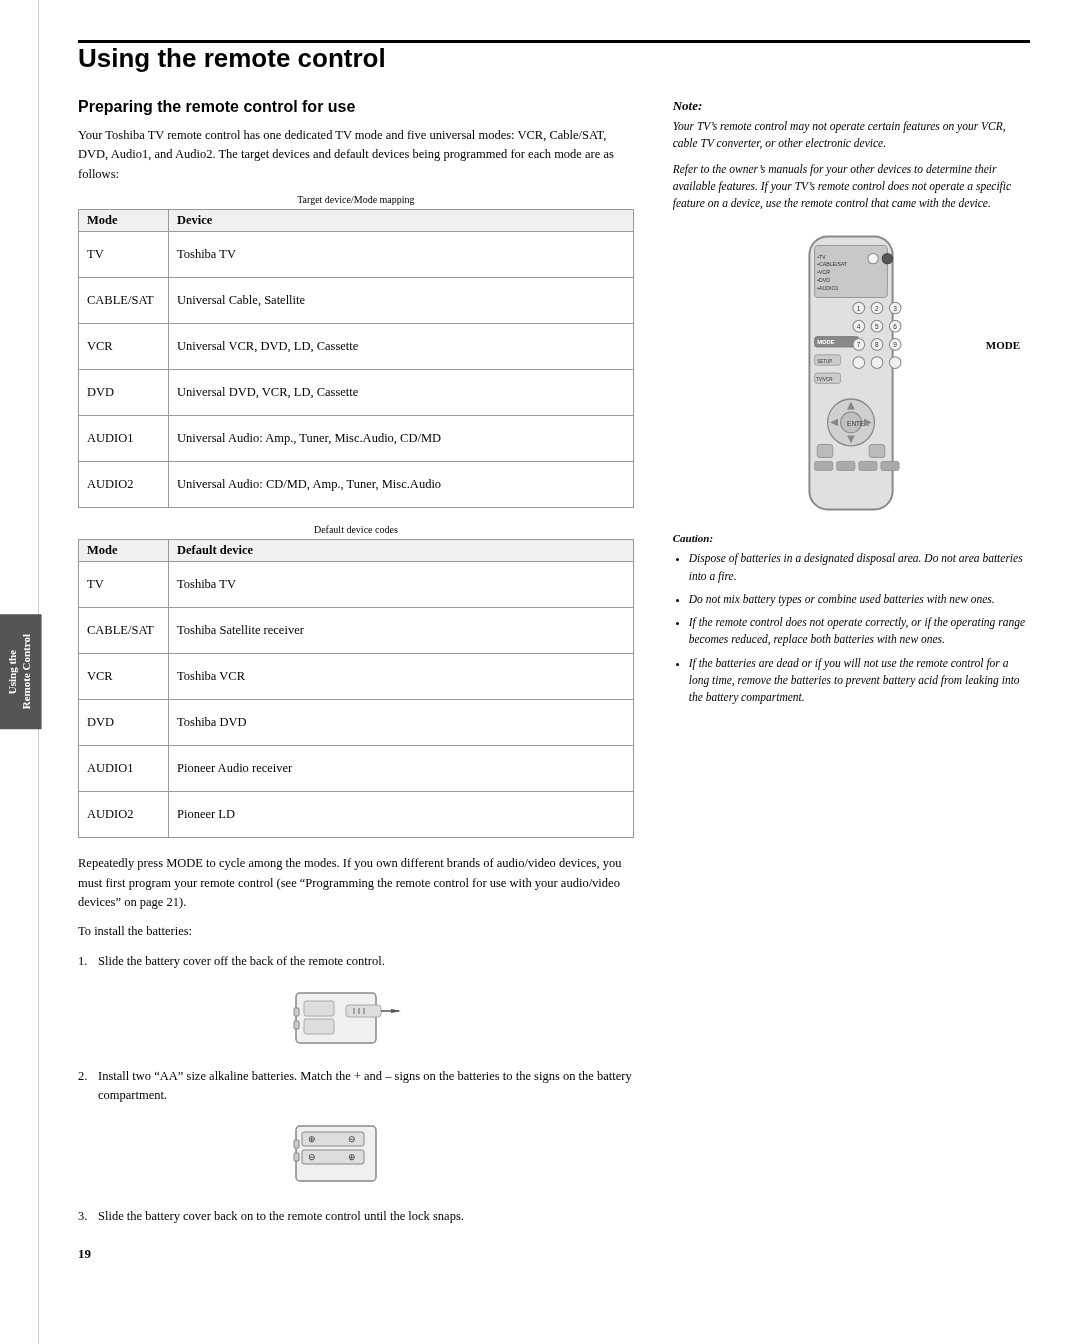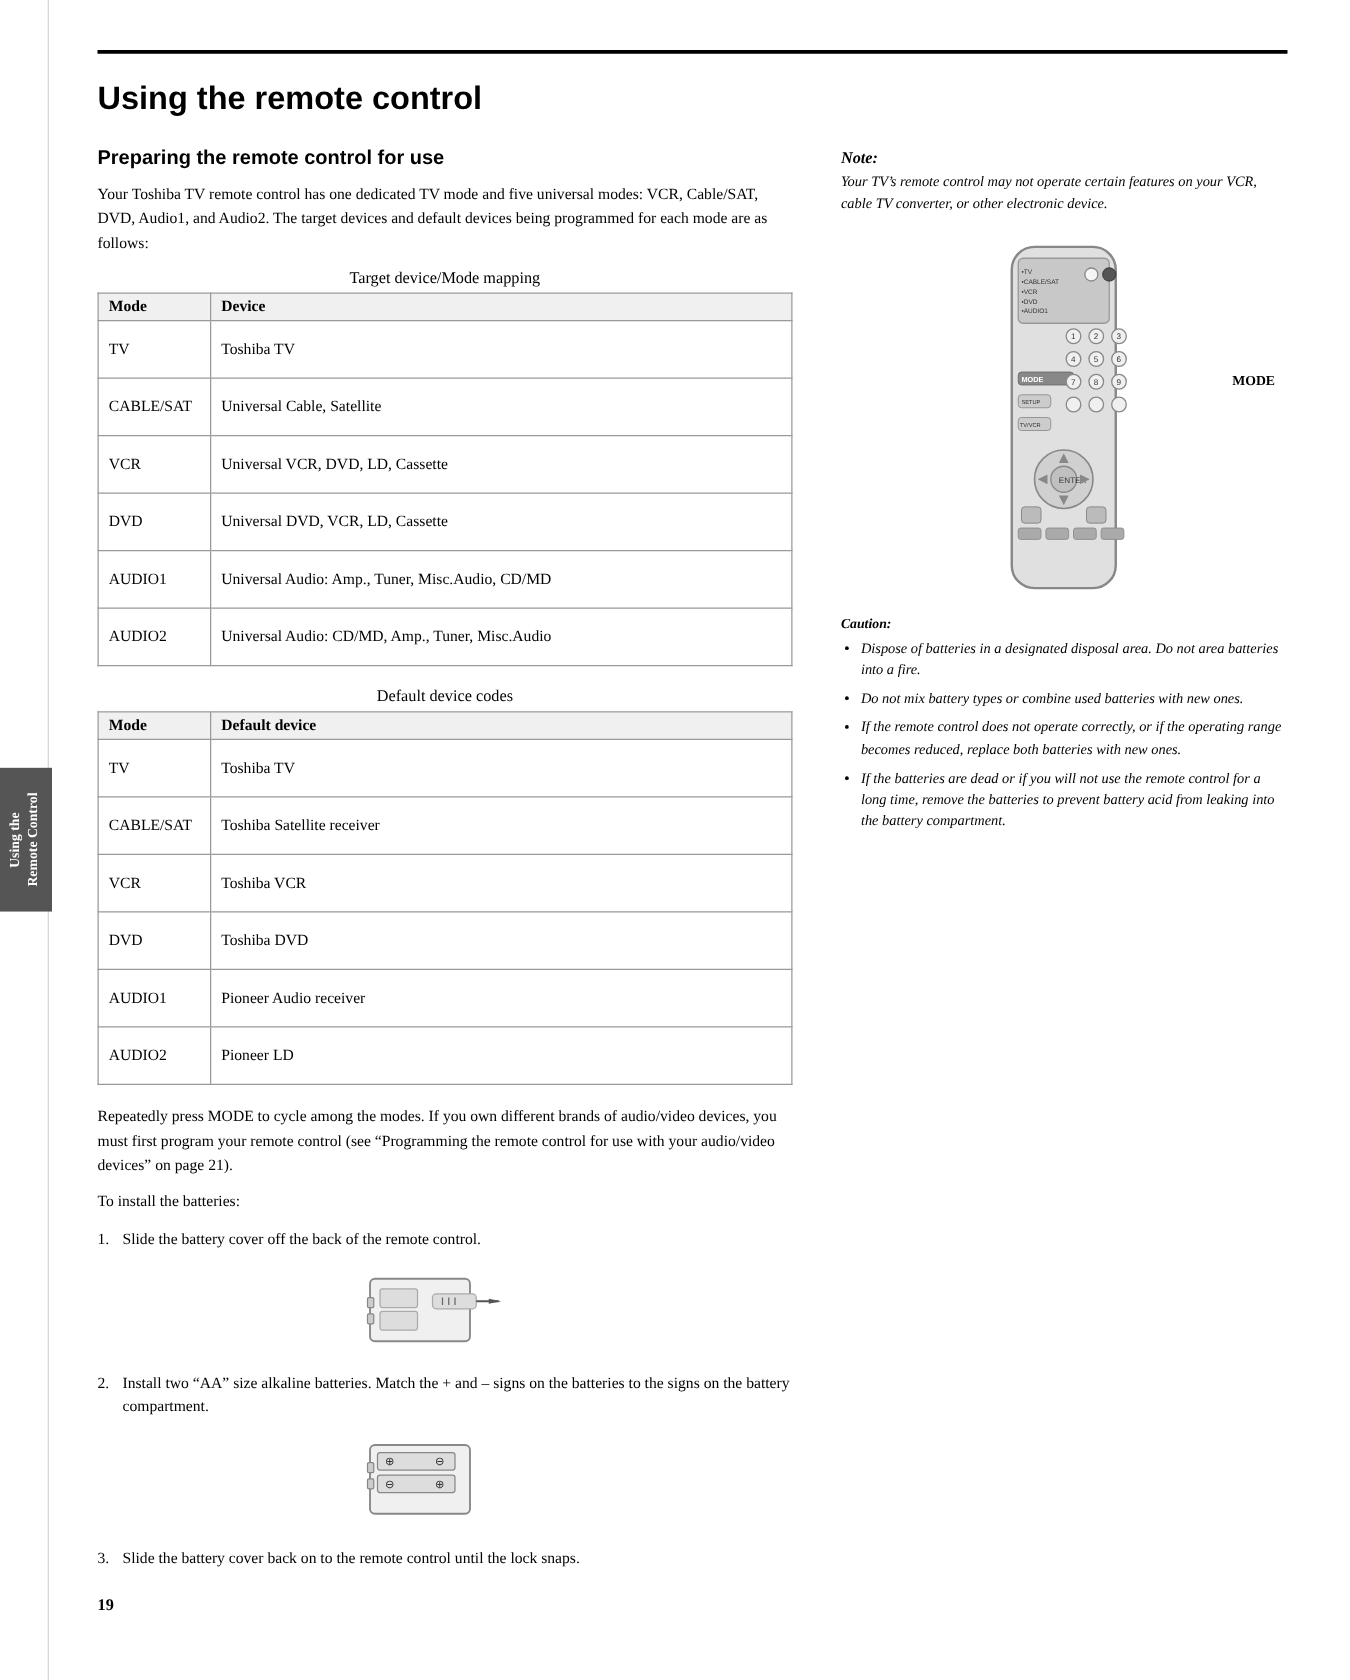--- a/index.html
+++ b/index.html
@@ -48,21 +48,21 @@
     .main-content {
       flex: 1;
       padding: 40px 50px 40px 40px;
       display: flex;
       flex-direction: column;
     }
 
     
     .page-title-section {
       border-top: 3px solid #000;
-      padding-top: 20px;
+      padding-top: 0;
       margin-bottom: 24px;
     }
 
     .page-title {
       font-size: 26px;
       font-weight: bold;
       font-family: Arial, sans-serif;
     }
 
     
@@ -92,21 +92,21 @@
     
     .body-text {
       font-size: 12.5px;
       line-height: 1.55;
       margin-bottom: 10px;
     }
 
     
     .table-caption {
       text-align: center;
-      font-size: 13px;
+      font-size: 10px;
       margin-bottom: 4px;
       font-family: Liberation Serif, serif;
     }
 
     
     .data-table {
       width: 100%;
       border-collapse: collapse;
       margin-bottom: 16px;
       font-size: 12.5px;
@@ -392,20 +392,21 @@
 
         <div class="page-number">19</div>
       </div>
 
       <div class="right-col">
 
         <div class="note-section">
           <div class="note-title">Note:</div>
           <div id="note-paragraphs">
               <p class="note-text">Your TV’s remote control may not operate certain features on your VCR, cable TV converter, or other electronic device.</p>
+              <p class="note-text">Refer to the owner’s manuals for your other devices to determine their available features. If your TV’s remote control does not operate a specific feature on a device, use the remote control that came with the device.</p>
             </div>
         </div>
 
         <div class="remote-img-container">
           <svg class="remote-svg" viewBox="0 0 100 220" xmlns="http://www.w3.org/2000/svg" style="width:130px; height:auto;">
 
             <rect x="18" y="5" width="64" height="210" rx="14" ry="14" fill="#e0e0e0" stroke="#888" stroke-width="1.5"></rect>
 
             <rect x="22" y="12" width="56" height="40" rx="3" fill="#c8c8c8" stroke="#999" stroke-width="0.8"></rect>
 

